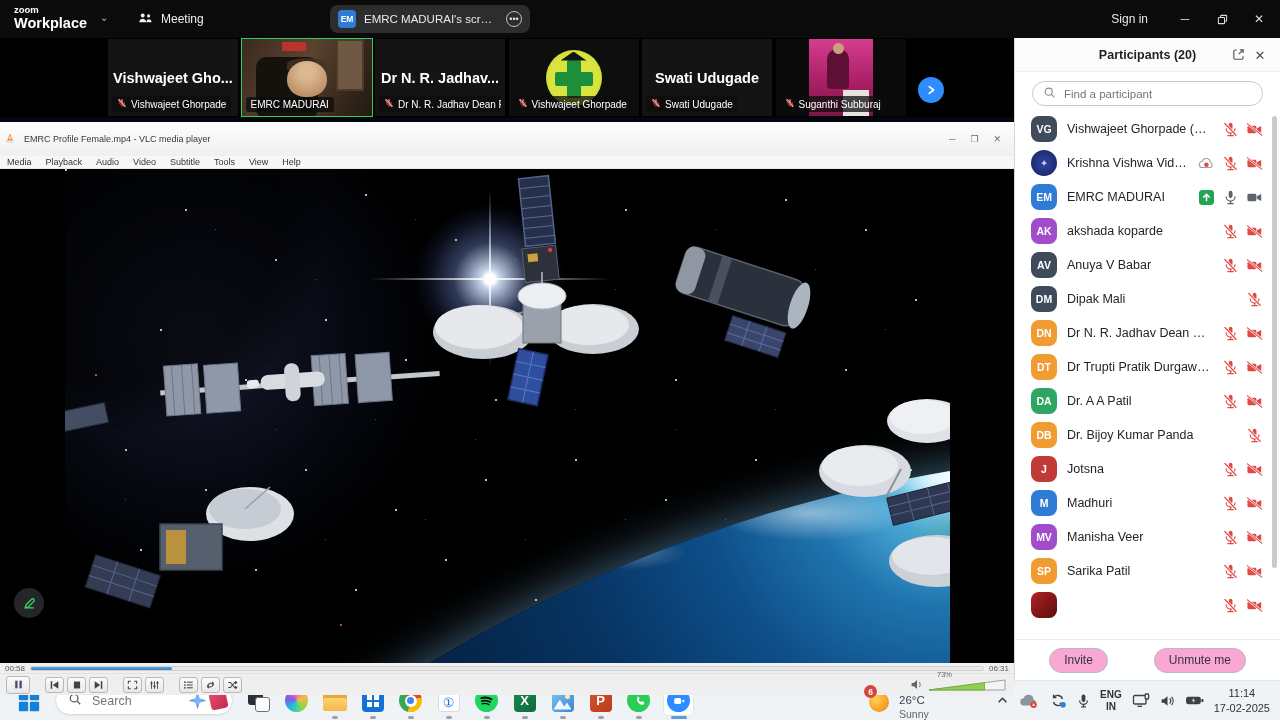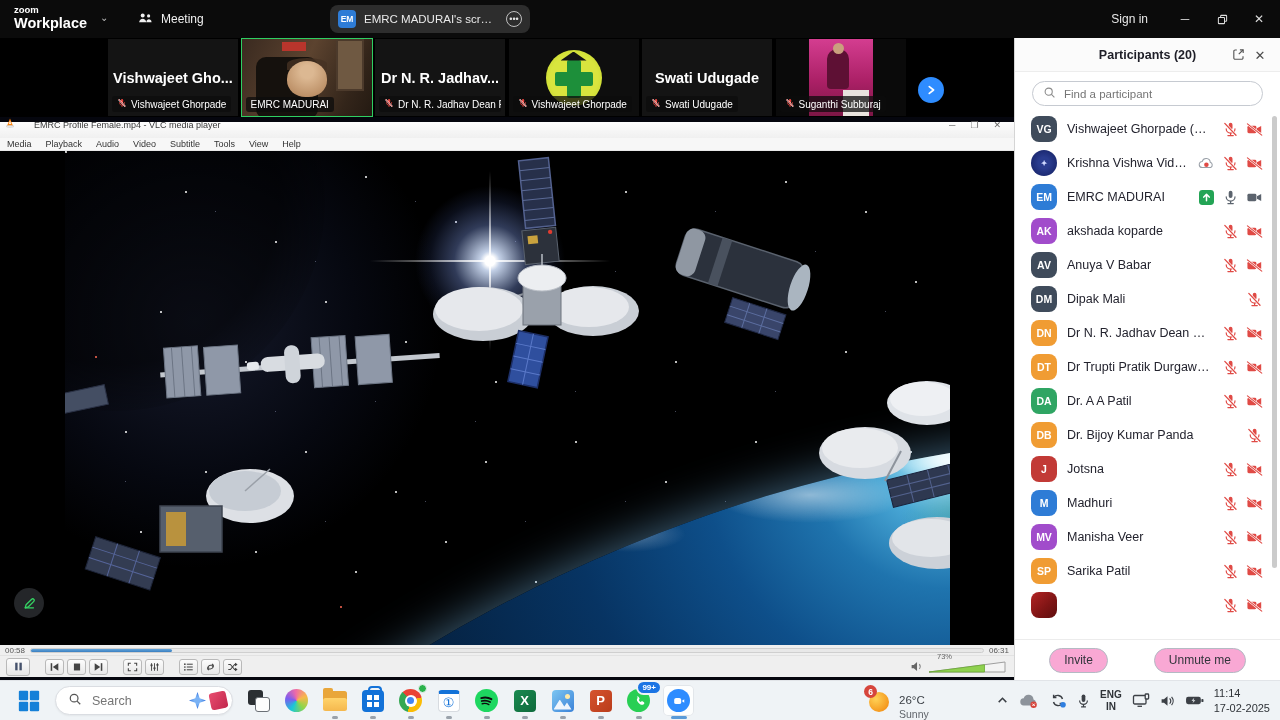--- a/index.html
+++ b/index.html
@@ -43,21 +43,21 @@
   .logoCap{position:absolute;left:50%;top:2px;transform:translateX(-50%);width:26px;height:9px;background:#141414;clip-path:polygon(50% 0,100% 100%,0 100%);z-index:2;}
   .photoWrap{position:absolute;inset:0;background:#0a0a0a;}
   .photo{position:absolute;left:50%;transform:translateX(-50%);top:0;width:64px;height:77px;background:linear-gradient(180deg,#d43d90 0%,#ab2066 55%,#7c1646 100%);}
   .photo .fig{position:absolute;left:18px;top:10px;width:22px;height:40px;background:#5e1034;border-radius:10px 10px 4px 4px;}
   .photo .fhead{position:absolute;left:24px;top:4px;width:11px;height:11px;border-radius:50%;background:#caa07e;}
   .photo .pod{position:absolute;right:4px;bottom:0;width:26px;height:26px;background:#e8e3de;}
   .next{position:absolute;top:39px;left:918px;width:26px;height:26px;border-radius:50%;background:#2e8cff;border:none;display:flex;align-items:center;justify-content:center;z-index:4;}
 
   
   #vlc{position:absolute;left:0;top:84px;width:1014px;height:550px;background:#efefef;z-index:1;}
-  .vtitle{height:14px;display:flex;align-items:flex-end;gap:19px;padding:8px 5px;font-size:9px;color:#3a3a3a;background:linear-gradient(#fdfdfd,#f0f0f0);}
+  .vtitle{height:14px;display:flex;align-items:center;gap:9px;padding:17px 5px;font-size:9px;color:#3a3a3a;background:linear-gradient(#fdfdfd,#f0f0f0);}
   .vtitle .sp{flex:1;}
   .vwb{display:flex;align-items:center;gap:15px;padding-right:8px;color:#666;}
   .vmenu{height:13px;display:flex;gap:14px;padding:0 7px;font-size:9px;color:#333;background:#f7f7f7;align-items:center;border-bottom:1px solid #e8e8e8;}
   .vvideo{position:relative;height:494px;background:#000;overflow:hidden;}
   .vcontent{position:absolute;left:65px;top:0;width:885px;height:494px;background:radial-gradient(ellipse at 30% 18%,#131b36 0%,#0b1128 40%,#060a1a 75%,#04081 4 100%);overflow:hidden;}
   .nebula{position:absolute;left:-120px;top:-80px;width:500px;height:500px;background:radial-gradient(circle,rgba(100,120,200,.22) 0%,rgba(60,80,160,.10) 45%,transparent 70%);}
   .vignette{position:absolute;left:-160px;top:-160px;width:420px;height:420px;border-radius:50%;background:radial-gradient(circle,rgba(0,0,0,.55) 55%,transparent 75%);}
   .stars,.stars2{position:absolute;width:2px;height:2px;border-radius:50%;background:#fff;}
   .stars2{opacity:.45;width:1px;height:1px;}
   .glow{position:absolute;left:345px;top:30px;width:160px;height:160px;background:radial-gradient(circle,#fff 0 5px,rgba(215,230,255,.9) 10px,rgba(140,170,255,.35) 36px,rgba(90,120,220,.12) 60px,transparent 75px);}
@@ -149,21 +149,21 @@
   .zm{width:23px;height:23px;border-radius:50%;background:#2d8cff;display:flex;align-items:center;justify-content:center;}
   .weather{position:absolute;left:866px;top:0;bottom:0;display:flex;align-items:center;gap:8px;}
   .sun{position:relative;width:25px;height:25px;}
   .sunc{position:absolute;left:3px;top:4px;width:20px;height:20px;border-radius:50%;background:radial-gradient(circle at 35% 35%,#ffd257,#f59a1f 70%,#e87f12);}
   .wbadge{position:absolute;left:-2px;top:-3px;width:13px;height:13px;border-radius:50%;background:#d6453c;color:#fff;font-size:8.5px;font-weight:700;display:flex;align-items:center;justify-content:center;z-index:2;}
   .wt{font-size:11.5px;color:#3a3f45;line-height:1.2;margin-top:14px;}
   .wc{font-size:10.5px;color:#61666c;line-height:1.2;}
   .tray{position:absolute;right:10px;top:0;bottom:0;display:flex;align-items:center;gap:10px;}
   .tico{display:flex;align-items:center;justify-content:center;background:none;border:none;padding:0;}
   .lang{font-size:10px;font-weight:600;color:#2f3338;text-align:center;line-height:1.15;}
-  .clock{text-align:left;font-size:11px;color:#2f3338;line-height:1.3;}
+  .clock{text-align:center;font-size:11px;color:#2f3338;line-height:1.3;}
 </style>
 </head>
 <body>
 
 <div id="screen">
 
   <header id="titlebar">
     <div class="brand">
       <div class="t">zoom</div>
       <div class="b">Workplace</div>

